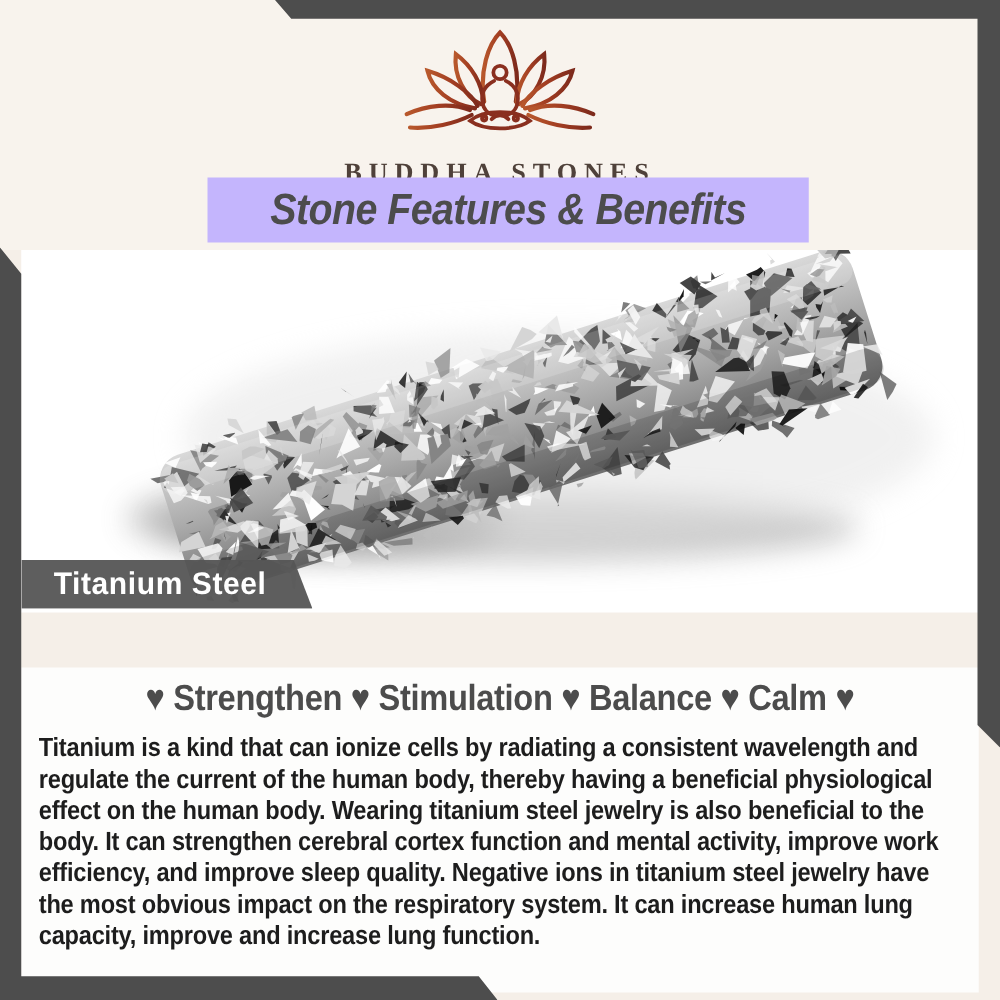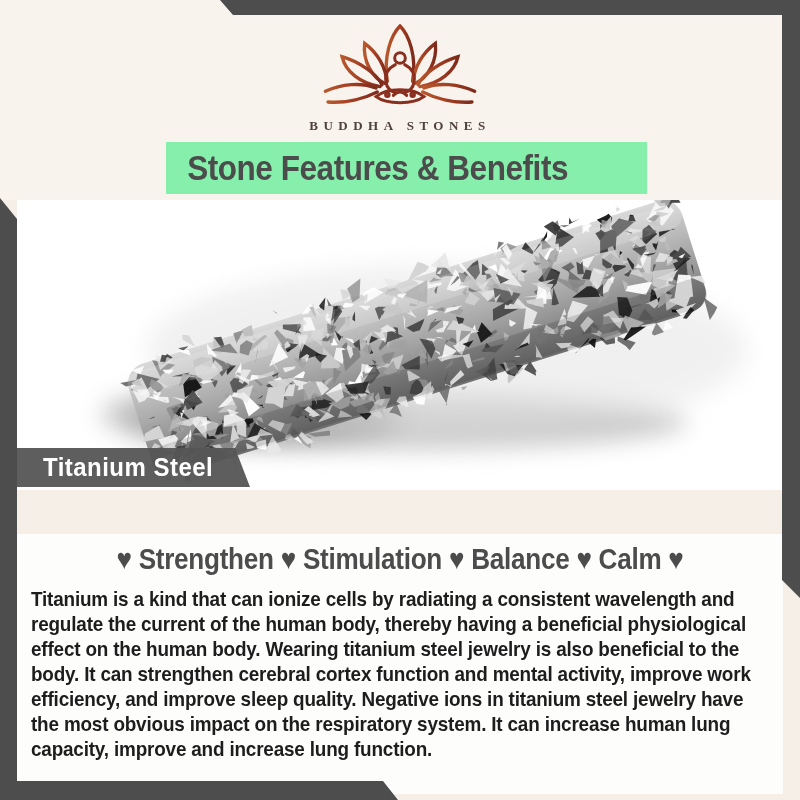--- a/index.html
+++ b/index.html
@@ -14,27 +14,27 @@
   .frame.top-right{
     clip-path:polygon(220px 0,800px 0,800px 598px,782px 580px,782px 15px,233px 15px);
   }
   .frame.bottom-left{
     clip-path:polygon(0 198px,17px 219px,17px 781px,383px 781px,398px 800px,0 800px);
   }
   
   .logo-wrap{position:absolute;left:0;top:18px;width:800px;text-align:center;}
   .logo-icon{display:block;margin:0 auto;}
   .brand-name{
-    margin-top:0;font-family:"Liberation Serif", serif;font-size:13px;
+    margin-top:8px;font-family:"Liberation Serif", serif;font-size:21px;
     letter-spacing:5.5px;color:#4f413a;font-weight:600;
   }
   
   .heading-box{
     position:absolute;left:166px;top:142px;width:481px;height:52px;
-    background:#86efac;display:flex;align-items:center;justify-content:flex-start;
+    background:#c4b5fd;display:flex;align-items:center;justify-content:center;font-style:italic;
   }
   .heading-box .title{
     font-size:35px;font-weight:bold;color:#4c4c4c;white-space:nowrap;
     transform:scaleX(0.9);transform-origin:center;letter-spacing:-0.5px;
   }
   
   .photo-panel{
     position:absolute;left:17px;top:200px;width:766px;height:290px;background:#ffffff;overflow:hidden;
   }
   .photo-panel svg{position:absolute;left:0;top:0;}

